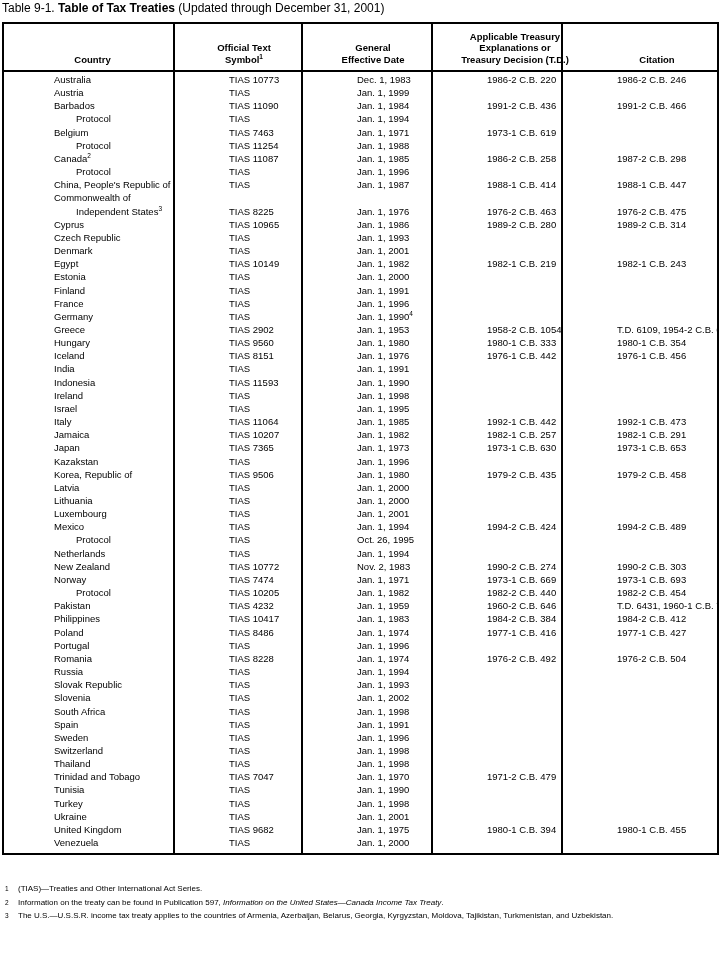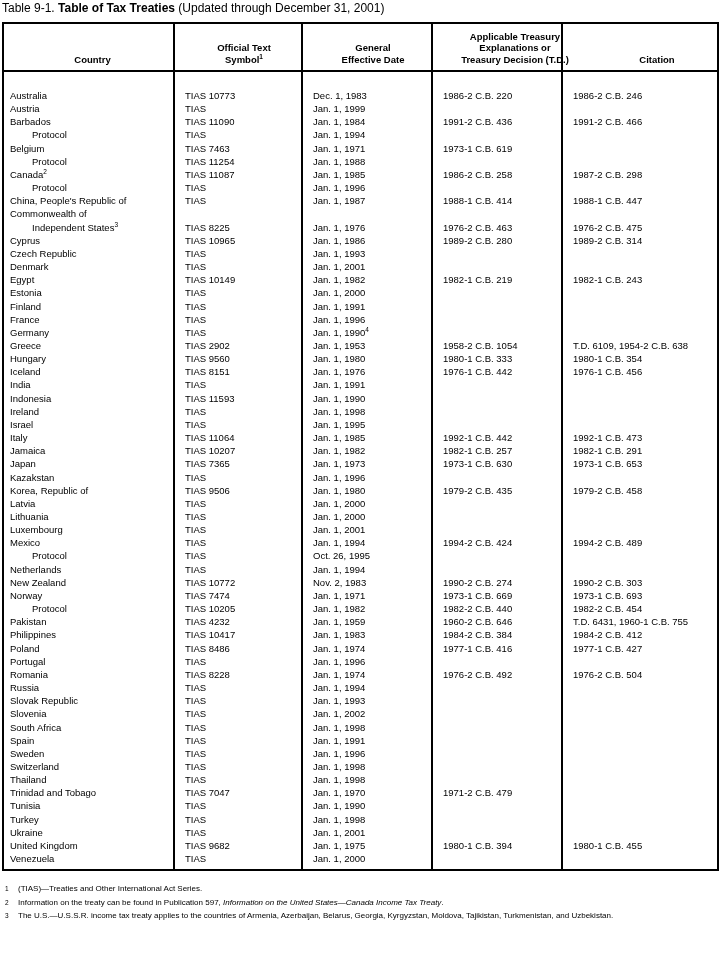--- a/index.html
+++ b/index.html
@@ -36,21 +36,21 @@
     border-bottom:2px solid #000;
     box-sizing:border-box;
   }
   .th {
     display:flex; flex-direction:column; justify-content:flex-end;
     text-align:center; font-weight:bold;
     font-size:9.5px; line-height:11.5px;
     padding-bottom:5px; box-sizing:border-box;
     white-space:nowrap;
   }
-  .tbody { padding:17px 0 4px 0; }
+  .tbody { padding:1px 0 4px 0;margin-left:44px; }
   .tr { display:flex; height:13.16px; line-height:13.16px; }
   .td {
     font-size:9.5px; white-space:nowrap; overflow:hidden;
     box-sizing:border-box;
   }
   .c-country  { width:171px; padding-left:6px; }
   .c-symbol   { width:128px; padding-left:10px; }
   .c-date     { width:130px; padding-left:10px; }
   .c-citation { width:130px; padding-left:10px; }
   .c-td       { flex:1;      padding-left:10px; }

